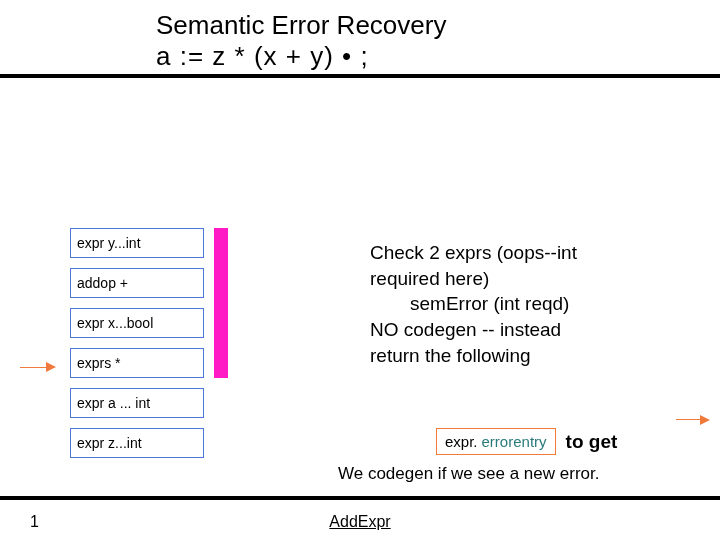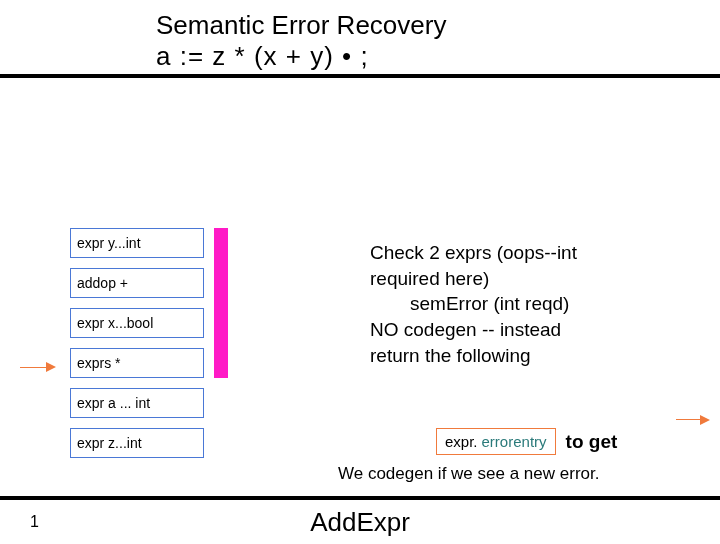--- a/index.html
+++ b/index.html
@@ -37,21 +37,21 @@
   .toget { font-size: 19px; margin-left: 10px; font-weight: bold; }
 
   .arrow-right { position: absolute; left: 676px; top: 332px; }
   .arrow-right::before { content: ""; display: inline-block; border-top: 1px solid #f07a3c; width: 24px; vertical-align: middle; }
   .arrow-right::after { content: ""; display: inline-block; width: 0; height: 0; border-left: 10px solid #f07a3c; border-top: 5px solid transparent; border-bottom: 5px solid transparent; vertical-align: middle; }
 
   .complain { position: absolute; left: 338px; top: 386px; font-size: 17px; }
 
   .footer { position: absolute; left: 0; right: 0; bottom: 0; height: 44px; display: flex; align-items: center; }
   .pagenum { position: absolute; left: 30px; font-size: 16px; }
-  .footer-title { margin: 4px auto; font-size: 26px; }
+  .footer-title { margin: 4px auto; font-size: 16px; text-decoration: underline; }
 </style>
 </head>
 <body>
 
 <div class="slide">
 
   <div class="title-row">
     <div class="title-left">Semantic Error Recovery</div>
     <div class="title-right">a := z * (x + y) • ;</div>
   </div>

